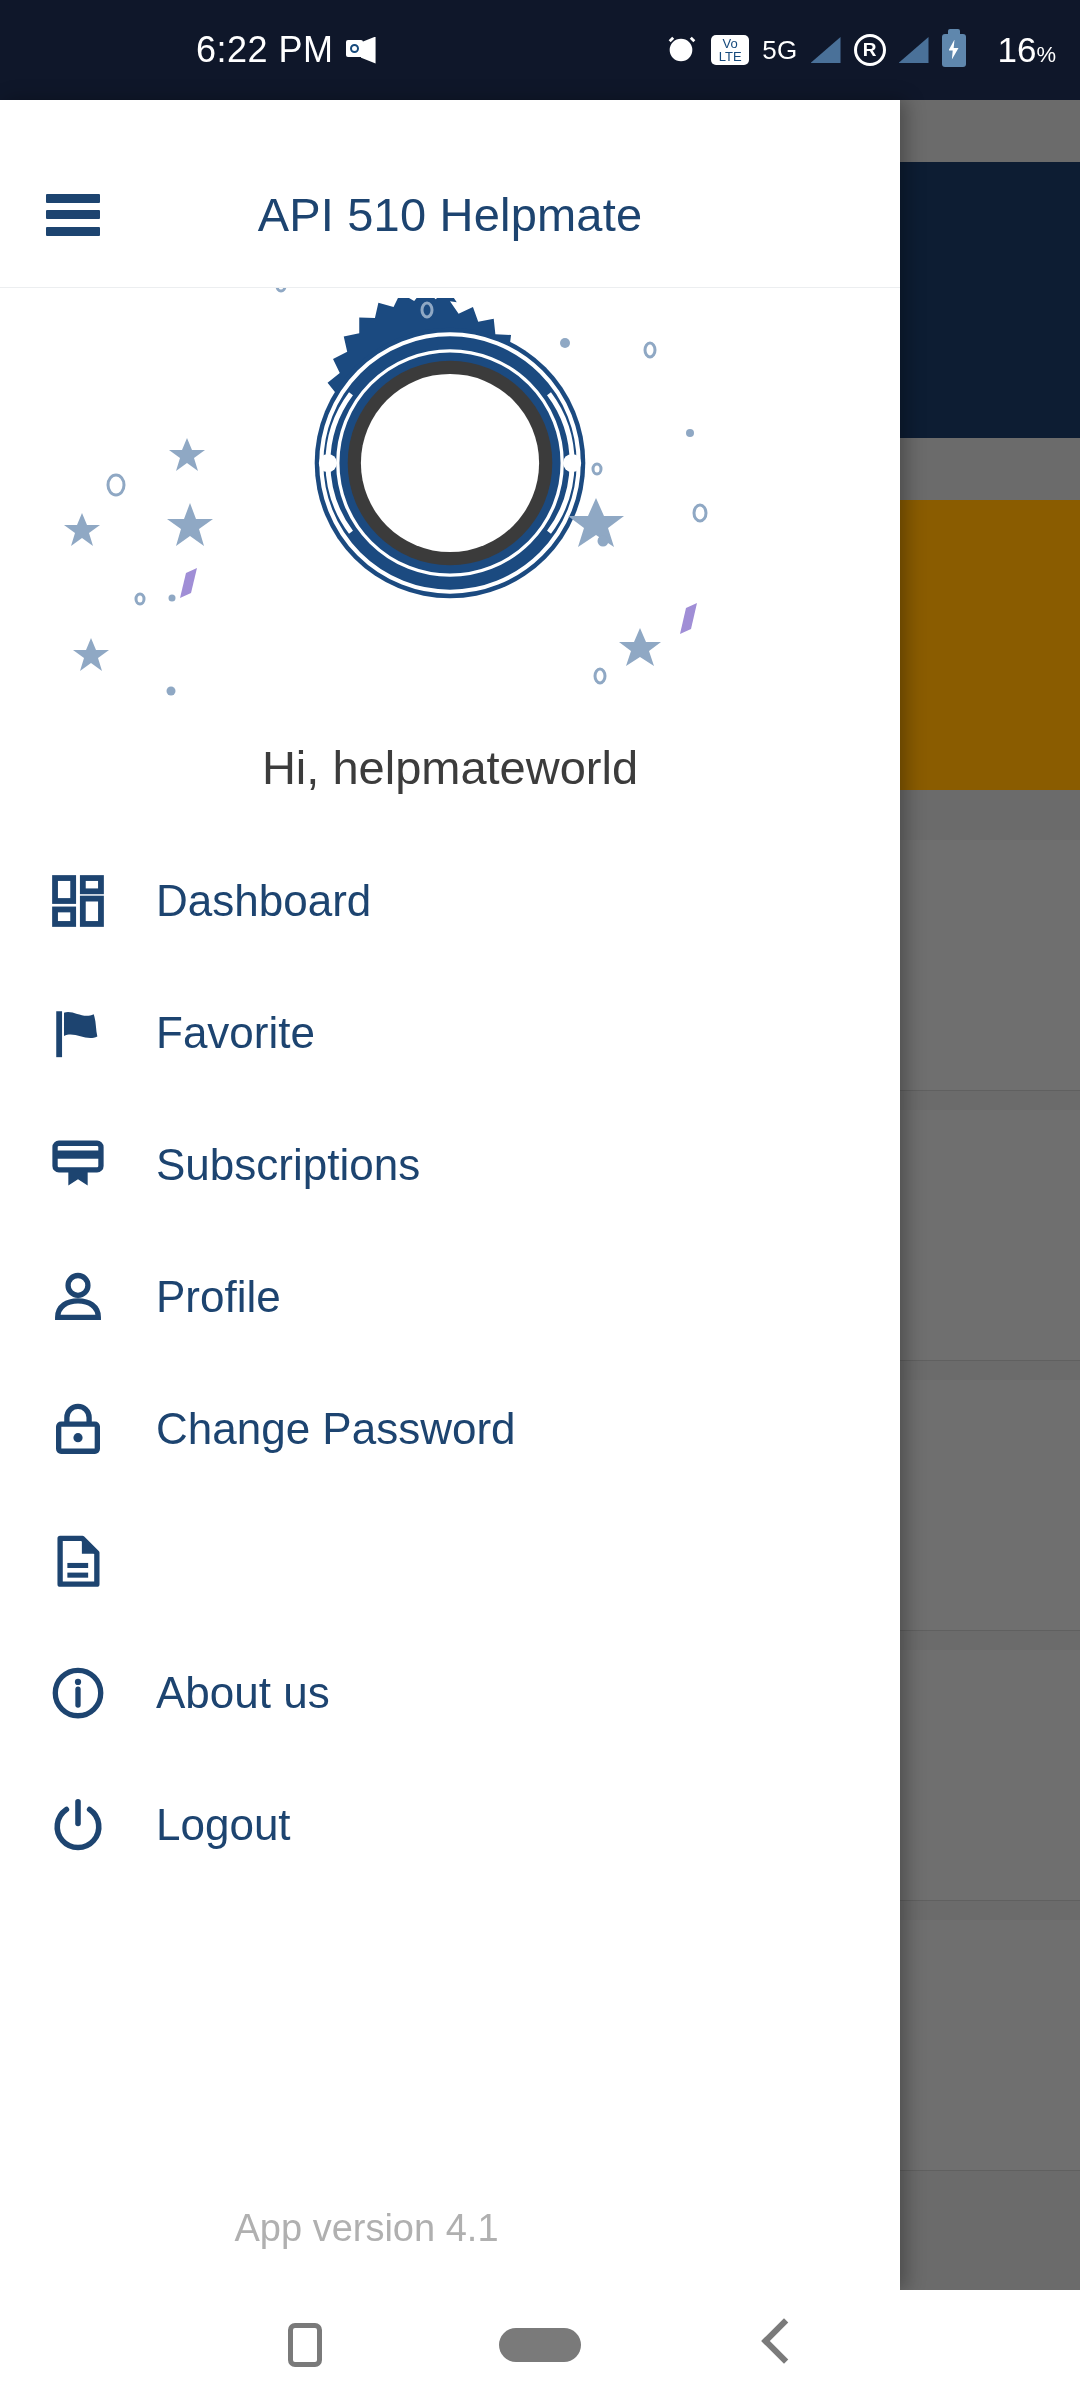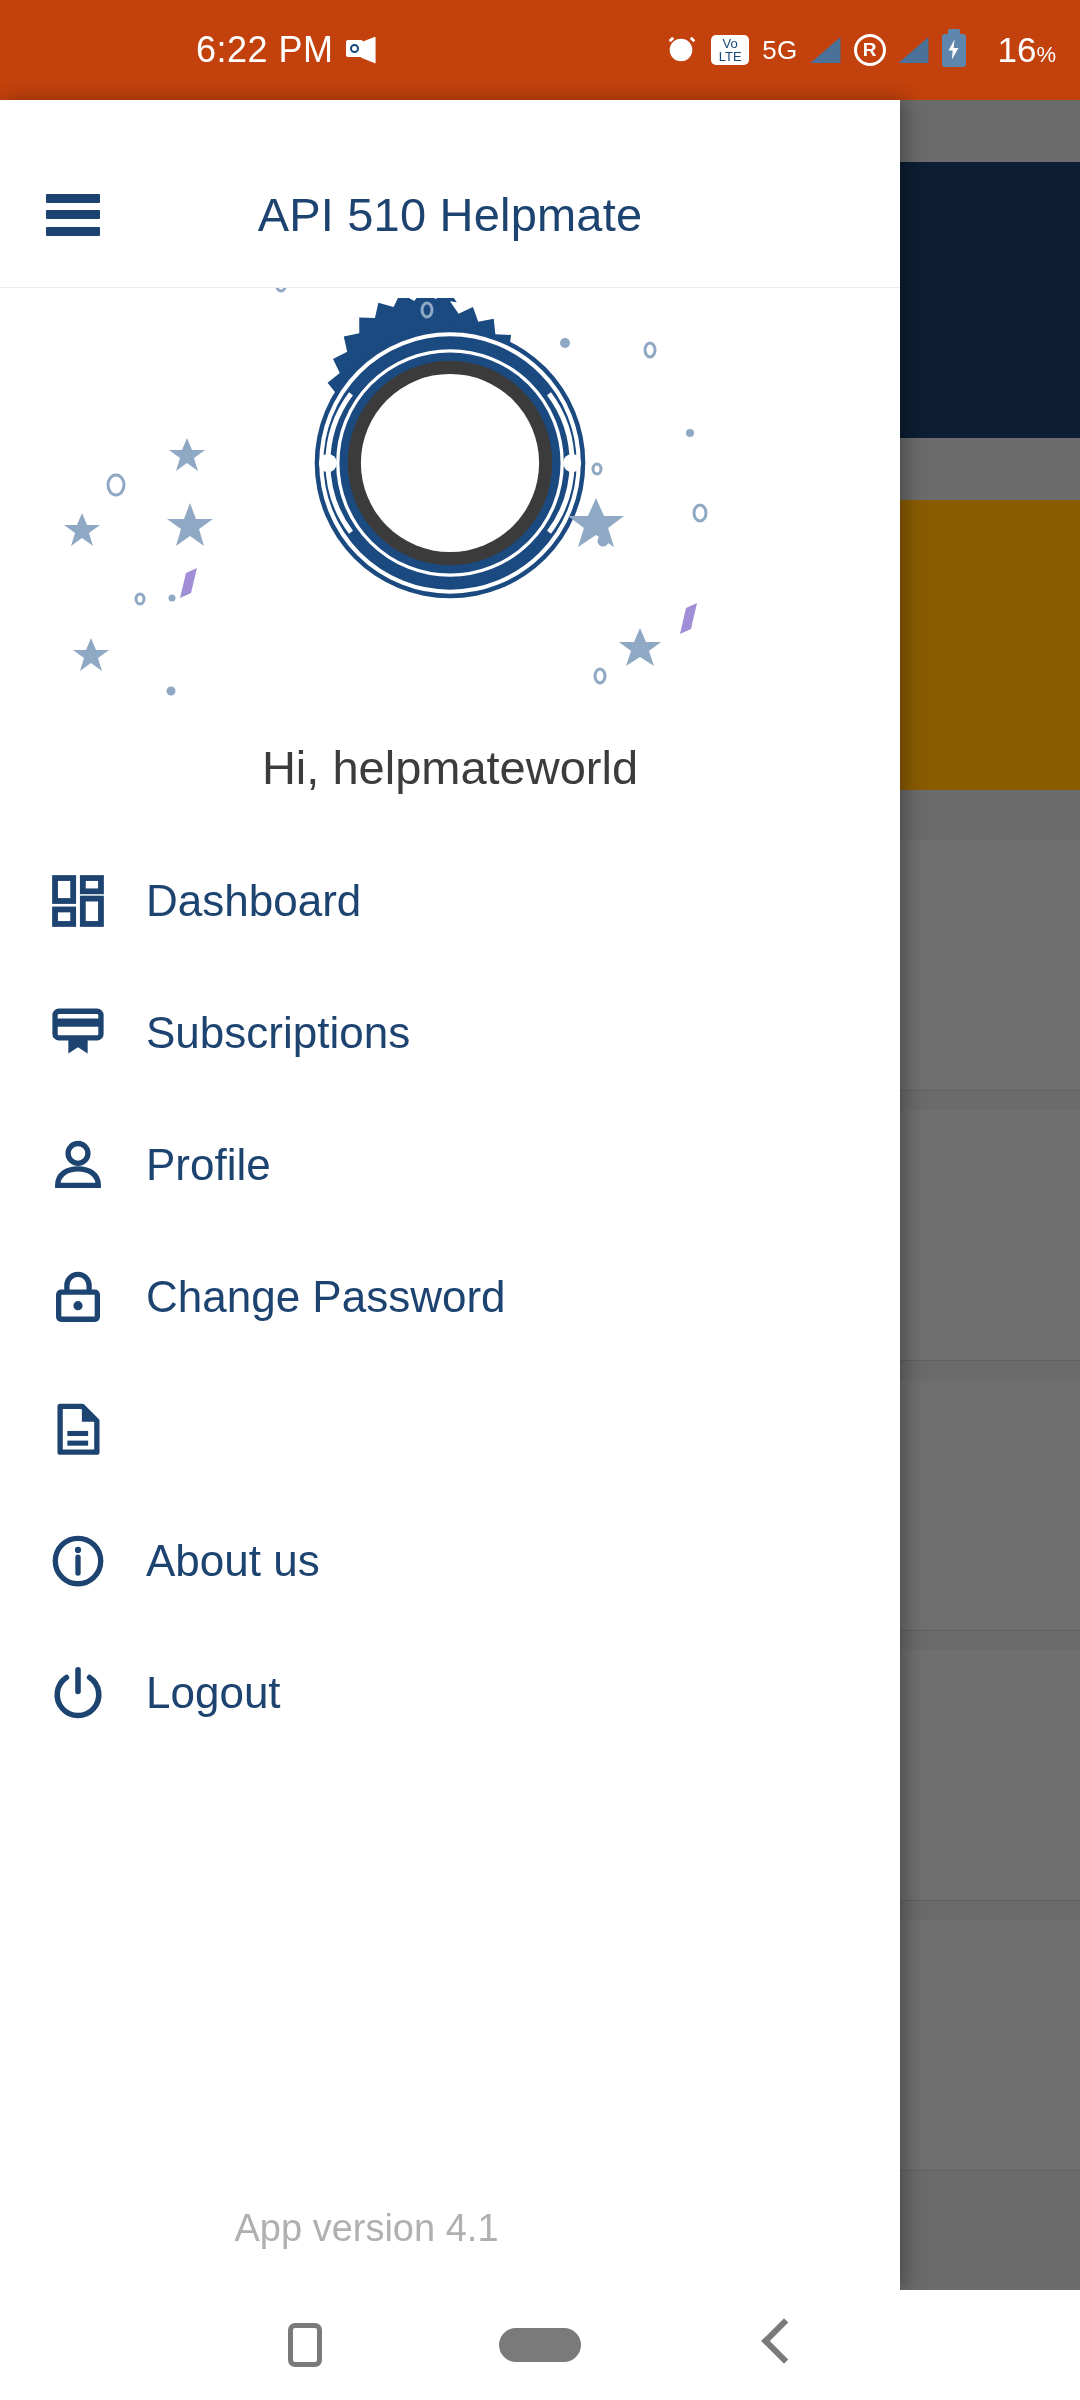--- a/index.html
+++ b/index.html
@@ -7,21 +7,21 @@
   body {
     font-family:"Liberation Sans", sans-serif;
     background:#ffffff;
     overflow:hidden;
     position:relative;
   }
 
   
   #status-bar {
     position:absolute; top:0; left:0; width:1080px; height:100px;
-    background:#c2410c;
+    background:#0f172a;
     display:flex; align-items:center;
     padding:0 24px;
     color:#ffffff;
   }
   .sb-left { display:flex; align-items:center; gap:12px; margin-left:172px; }
   .sb-time { font-size:36px; letter-spacing:0.5px; }
   .sb-right { margin-left:auto; display:flex; align-items:center; gap:13px; }
   .sb-ico { display:flex; align-items:center; }
   .sb-batt-pct { font-size:35px;margin-left:19px; }
   .sb-batt-pct .pct { font-size:22px; }
@@ -114,21 +114,21 @@
   }
 
   
   #menu { margin-top:40px; }
   .menu-item {
     display:flex; align-items:center;
     height:132px; padding-left:46px;
     cursor:pointer;
   }
   .menu-ico { width:64px; height:64px; display:flex; align-items:center; justify-content:center; flex:none; }
-  .menu-label { margin-left:36px; color:#1d4470; font-size:44px; white-space:nowrap; }
+  .menu-label { margin-left:46px; color:#1d4470; font-size:44px; white-space:nowrap; }
 
   #app-version {
     position:absolute; left:0; bottom:40px; width:733px;
     text-align:center; color:#b0b0b0; font-size:38px;
   }
 
   
   #nav-bar {
     position:absolute; left:0; bottom:0; width:1080px; height:110px;
     background:#ffffff;
@@ -290,20 +290,29 @@
         <svg width="58" height="58" viewBox="0 0 24 24" fill="none" stroke="#1d4470" stroke-width="2.4">
           <rect x="2.5" y="2.5" width="7.5" height="9.5"></rect>
           <rect x="14" y="2.5" width="7.5" height="5.5"></rect>
           <rect x="2.5" y="15.5" width="7.5" height="6"></rect>
           <rect x="14" y="11" width="7.5" height="10.5"></rect>
         </svg>
       </span>
       <span class="menu-label">Dashboard</span>
     </div>
 
+    <div class="menu-item">
+      <span class="menu-ico">
+        <svg width="58" height="58" viewBox="0 0 24 24">
+          <rect x="3" y="3" width="2.4" height="19" fill="#1d4470"></rect>
+          <path d="M6.2 3.6 C10 2.2 14 6.5 18.5 4.2 C19.6 7.5 19.3 10.5 20 13.4 C15.4 15.8 10.8 11 6.2 13.2 Z" fill="#1d4470"></path>
+        </svg>
+      </span>
+      <span class="menu-label">Favorite</span>
+    </div>
 
     <div class="menu-item">
       <span class="menu-ico">
         <svg width="58" height="58" viewBox="0 0 24 24">
           <rect x="2.5" y="3" width="19" height="11" rx="1.6" fill="none" stroke="#1d4470" stroke-width="2.2"></rect>
           <rect x="2.5" y="6" width="19" height="3.4" fill="#1d4470"></rect>
           <path d="M8 13.5 h8 v7 l-4-2.6 -4 2.6 z" fill="#1d4470"></path>
         </svg>
       </span>
       <span class="menu-label">Subscriptions</span>

